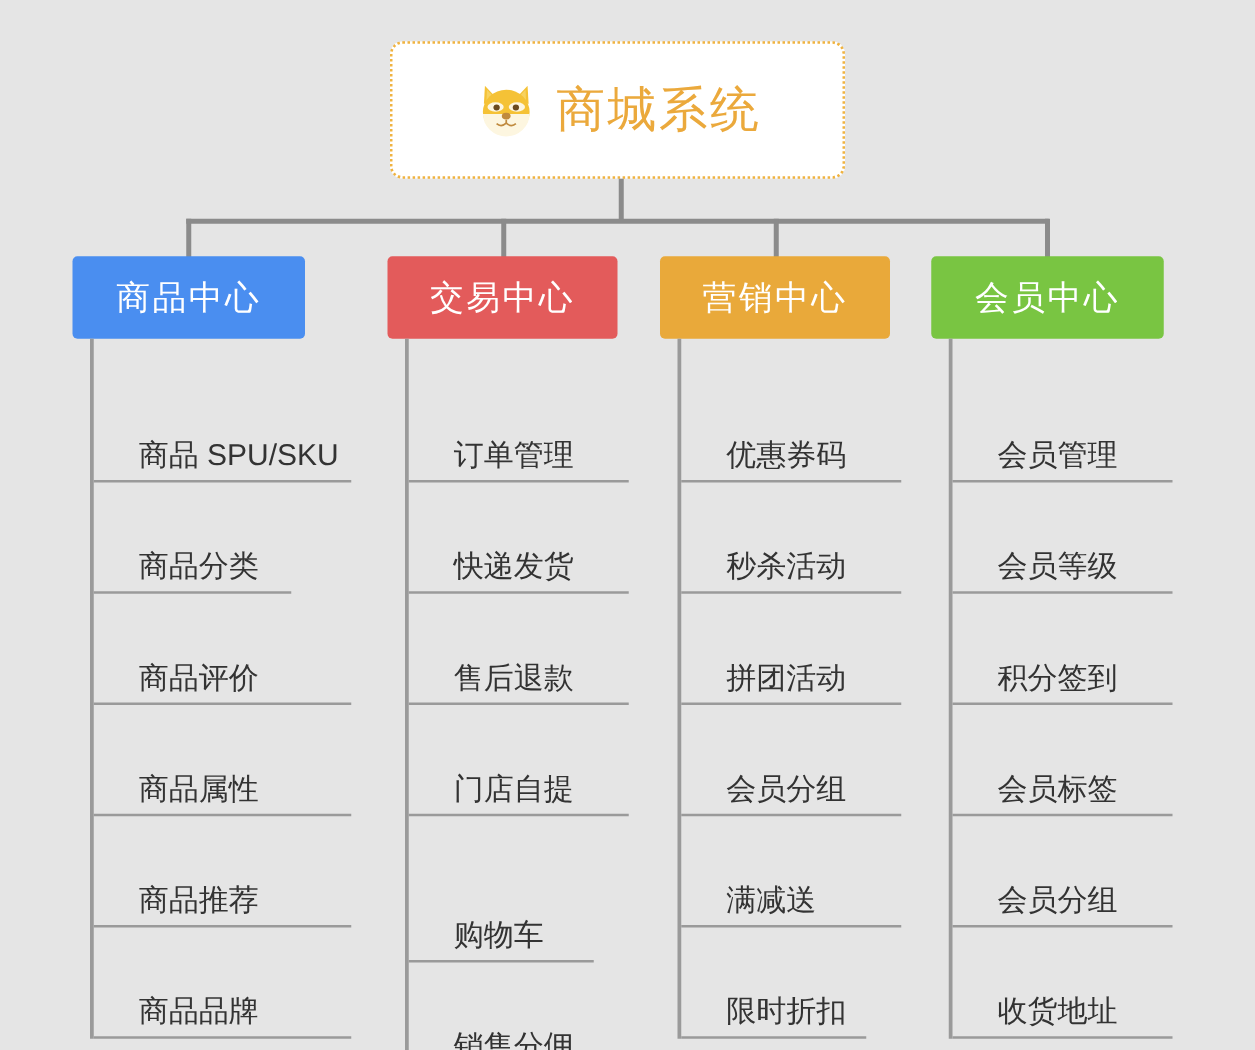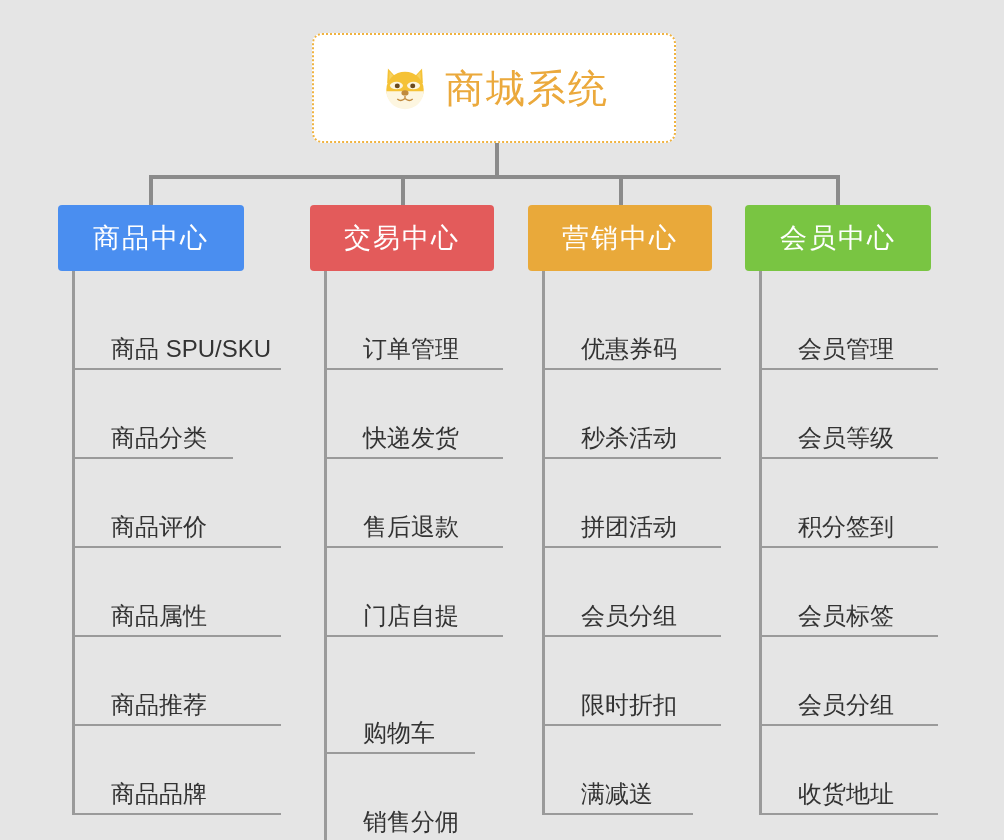--- a/index.html
+++ b/index.html
@@ -74,21 +74,21 @@
   .col-2 .cat-header { width: 184px; background: #e35b5b; }
   .col-3 .cat-header { width: 184px; background: #e9a93a; }
   .col-4 .cat-header { width: 186px; background: #79c542; }
 
   
   .leaf-list {
     position: relative;
     margin-left: 14px;
     padding-left: 0;
     border-left: 3px solid #9a9a9a;
-    padding-top: 10px;
+    padding-top: 26px;
   }
   .leaf {
     position: relative;
     height: 89px;
     display: flex;
     align-items: flex-end;
     border-bottom: 2px solid #9a9a9a;
     padding-left: 36px;
     padding-bottom: 4px;
   }
@@ -204,25 +204,25 @@
       <div class="leaf">
           <span class="leaf-label">秒杀活动</span>
         </div>
       <div class="leaf">
           <span class="leaf-label">拼团活动</span>
         </div>
       <div class="leaf">
           <span class="leaf-label">会员分组</span>
         </div>
       <div class="leaf">
+          <span class="leaf-label">满减送</span>
+        </div>
+      <div class="leaf">
           <span class="leaf-label">限时折扣</span>
         </div>
-      <div class="leaf">
-          <span class="leaf-label">满减送</span>
-        </div>
     </div>
   </div>
 
   <div class="column col-4">
     <div class="cat-header">
       <span>会员中心</span>
     </div>
     <div class="leaf-list">
       <div class="leaf">
           <span class="leaf-label">会员管理</span>

